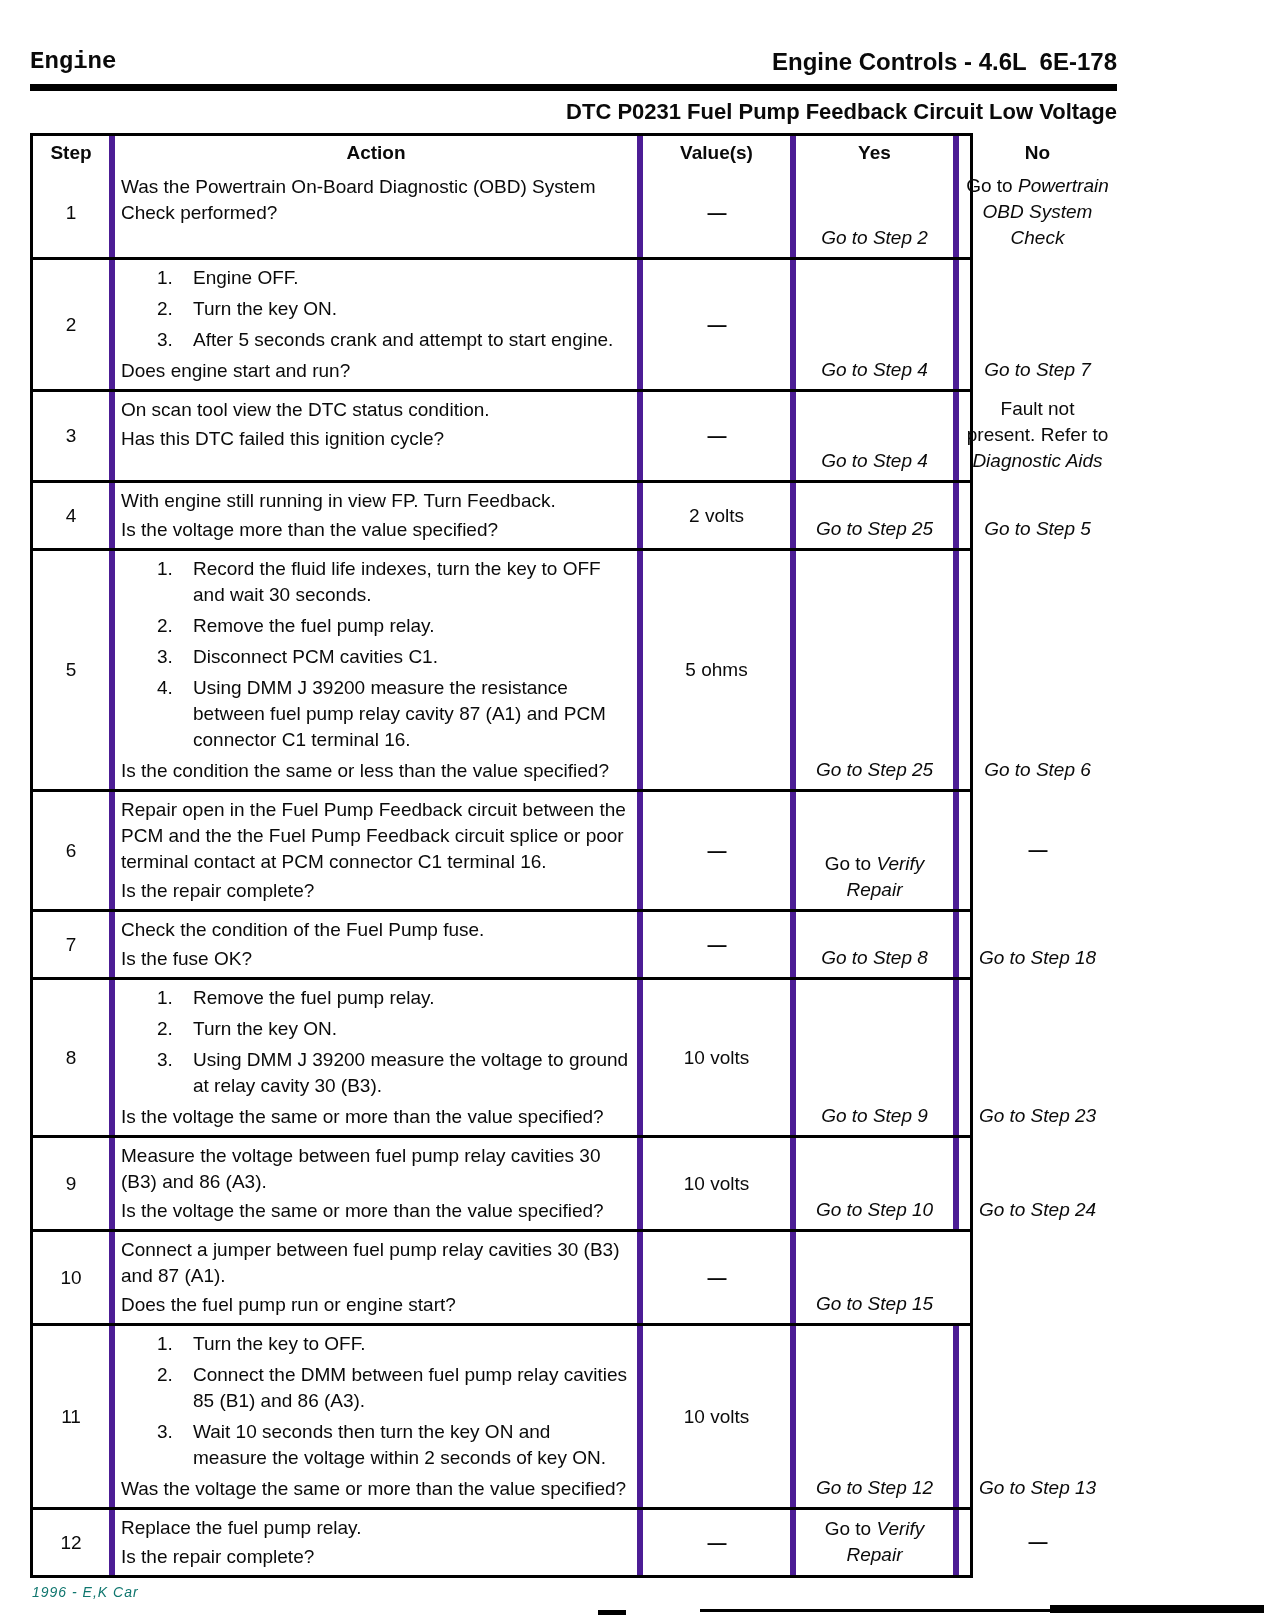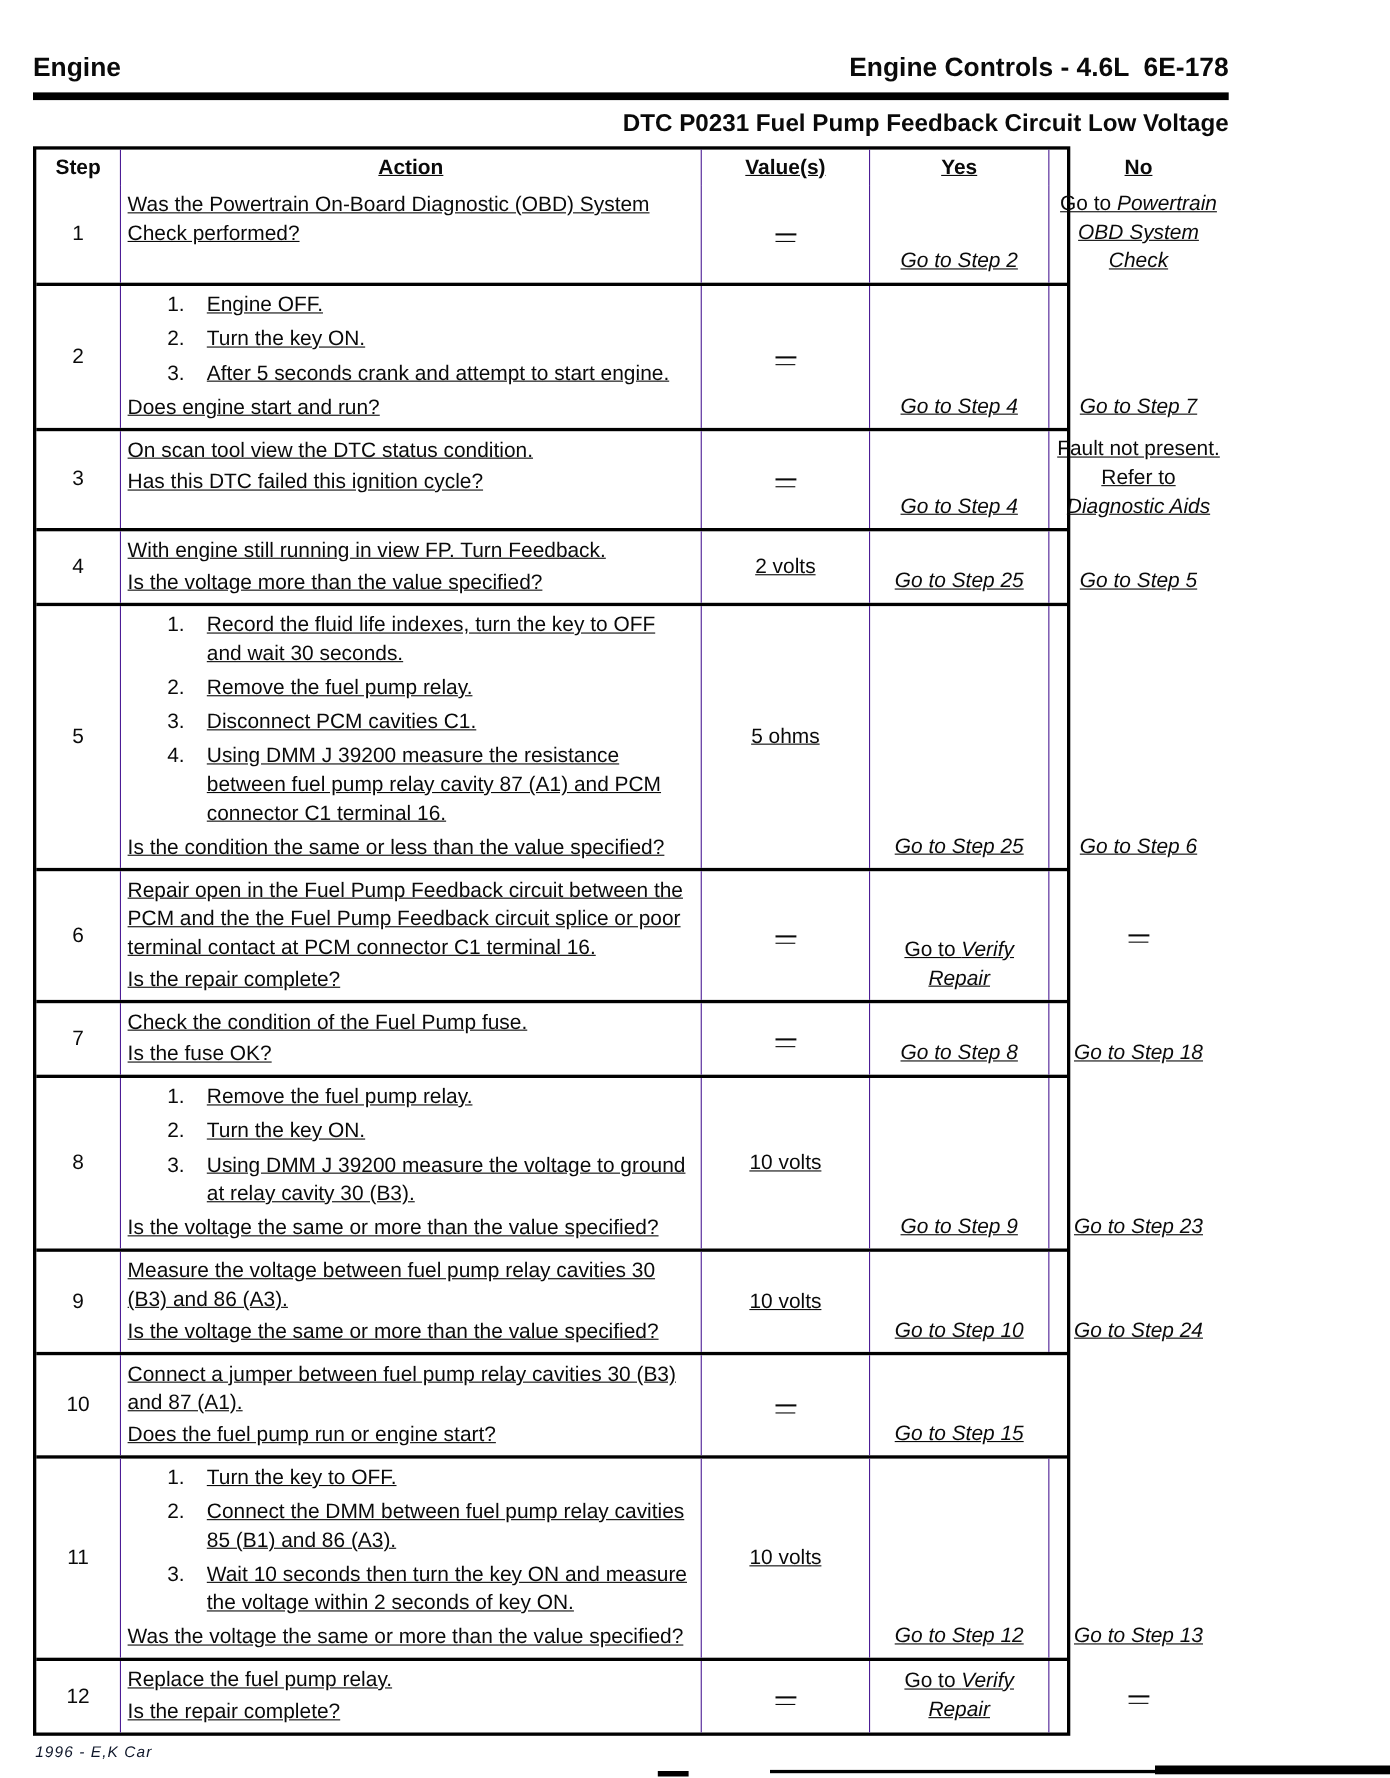--- a/index.html
+++ b/index.html
@@ -2,32 +2,32 @@
 <html><head>
 <meta charset="utf-8">
 <style>
   html,body{margin:0;padding:0;}
   body{
     width:1264px;height:1616px;position:relative;background:#ffffff;
     font-family:"Liberation Sans",sans-serif;color:#0a0a0a;overflow:hidden;
     -webkit-font-smoothing:antialiased;
   }
   
-  .hdr-left{position:absolute;left:30px;top:48px;font-size:24px;font-weight:bold;}
+  .hdr-left{position:absolute;left:30px;top:48px;font-size:24px;font-weight:bold;font-family:Liberation Mono, monospace;}
   .hdr-right{position:absolute;left:30px;top:48px;width:1087px;text-align:right;
              font-size:24px;font-weight:bold;white-space:pre;}
   .hdr-rule{position:absolute;left:30px;top:84px;width:1087px;height:7px;background:#000;}
   .page-title{position:absolute;left:30px;top:99px;width:1087px;text-align:right;
               font-size:22px;font-weight:bold;}
   
   .dtc-table{position:absolute;left:30px;top:133px;width:943px;border:3px solid #000;
              box-sizing:border-box;background:#fff;}
   .t-row{display:grid;grid-template-columns:76px 528px 153px 163px 163px;box-sizing:border-box;}
   .t-row > div{box-sizing:border-box;}
-  .t-row > div:not(:first-child){border-left:1px solid #4c1d95;text-decoration:underline;}
+  .t-row > div:not(:first-child){border-left:6px solid #4c1d95;}
   .t-row + .t-row{border-top:3px solid #000;}
   .t-head{min-height:33px;}
   .t-head > div{display:flex;align-items:center;justify-content:center;
                 font-weight:bold;font-size:19px;}
   .cell{font-size:19px;line-height:26px;}
   .step-cell{display:flex;align-items:center;justify-content:center;}
   .action-cell{padding:5px 8px 5px 6px;}
   .action-cell p{margin:0;padding:0;}
   .action-cell p + p{margin-top:3px;}
   .action-cell ol{list-style:none;margin:0;padding:0;counter-reset:item;}
@@ -37,21 +37,21 @@
   .action-cell ol + p{margin-top:5px;}
   .value-cell{display:flex;align-items:center;justify-content:center;text-align:center;}
   .goto-cell{display:flex;flex-direction:column;text-align:center;padding:4px 6px 6px 6px;}
   .goto-cell.v-bottom{justify-content:flex-end;}
   .goto-cell.v-top{justify-content:flex-start;}
   .goto-cell.v-center{justify-content:center;}
   .goto-cell em, .action-cell em{font-style:italic;}
   .dash{font-weight:bold;letter-spacing:-1px;}
   
   .footer-note{position:absolute;left:32px;top:1584px;font-size:14px;font-style:italic;
-               color:#0f172a;letter-spacing:1px;}
+               color:#0f766e;letter-spacing:1px;}
   .bar-dash{position:absolute;left:598px;top:1610px;width:28px;height:5px;background:#000;}
   .bar-thin{position:absolute;left:700px;top:1609px;width:564px;height:3px;background:#000;}
   .bar-thick{position:absolute;left:1050px;top:1605px;width:214px;height:8px;background:#000;}
 </style>
 </head>
 <body>
 
 <div class="hdr-left">Engine</div>
 <div class="hdr-right">Engine Controls - 4.6L  6E-178</div>
 <div class="hdr-rule"></div>

